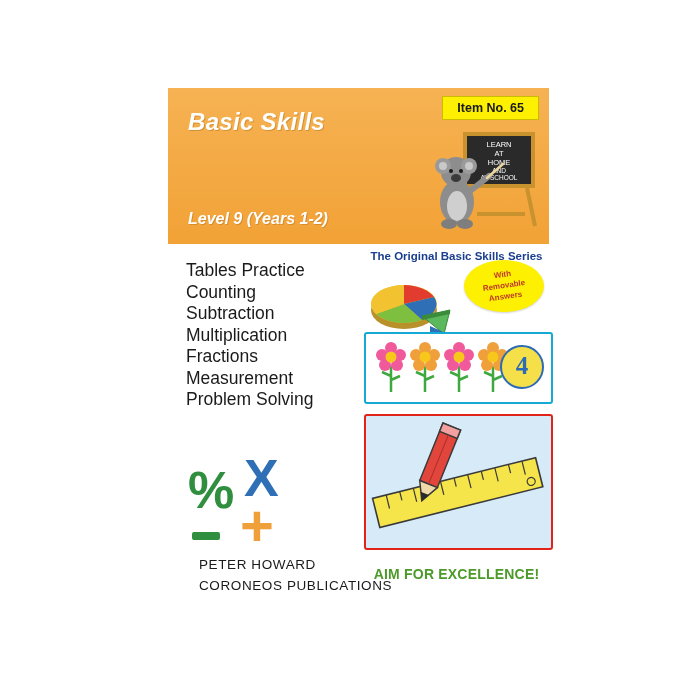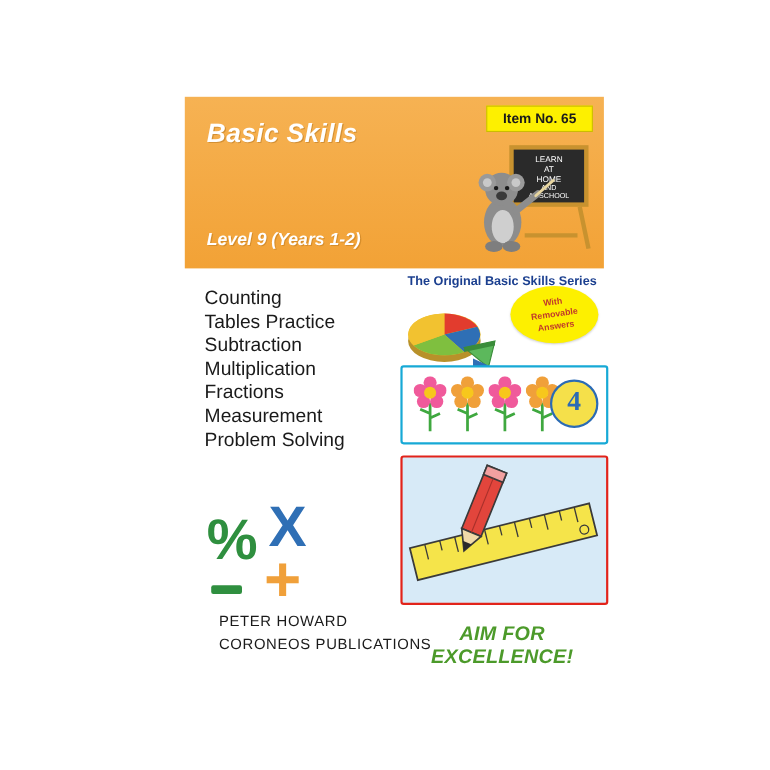--- a/index.html
+++ b/index.html
@@ -221,25 +221,24 @@
     line-height: 21px;
     margin-left: 12px;
   }
 
   .aim {
     position: absolute;
     left: 196px;
     top: 478px;
     width: 185px;
     text-align: center;
-    font-size: 18px;
+    font-size: 14px;
     font-weight: bold;
     color: #4c9a2a;
     letter-spacing: .2px;
-    font-style: italic;
   }
 </style>
 </head>
 <body>
 
 <div id="page">
 
   <div class="cover">
 
     <div class="header-band">
@@ -279,22 +278,22 @@
 
         <ellipse cx="18" cy="94" rx="8" ry="5" fill="#7e7e7e"></ellipse>
         <ellipse cx="34" cy="94" rx="8" ry="5" fill="#7e7e7e"></ellipse>
       </svg>
     </div>
 
     <div class="series-line">The Original Basic Skills Series</div>
 
     <div class="topics">
       <ul>
+        <li>Tables Practice</li>
         <li>Counting</li>
-        <li>Tables Practice</li>
         <li>Subtraction</li>
         <li>Multiplication</li>
         <li>Fractions</li>
         <li>Measurement</li>
         <li>Problem Solving</li>
       </ul>
     </div>
 
     <svg class="pie-art" viewBox="0 0 98 82">
 

